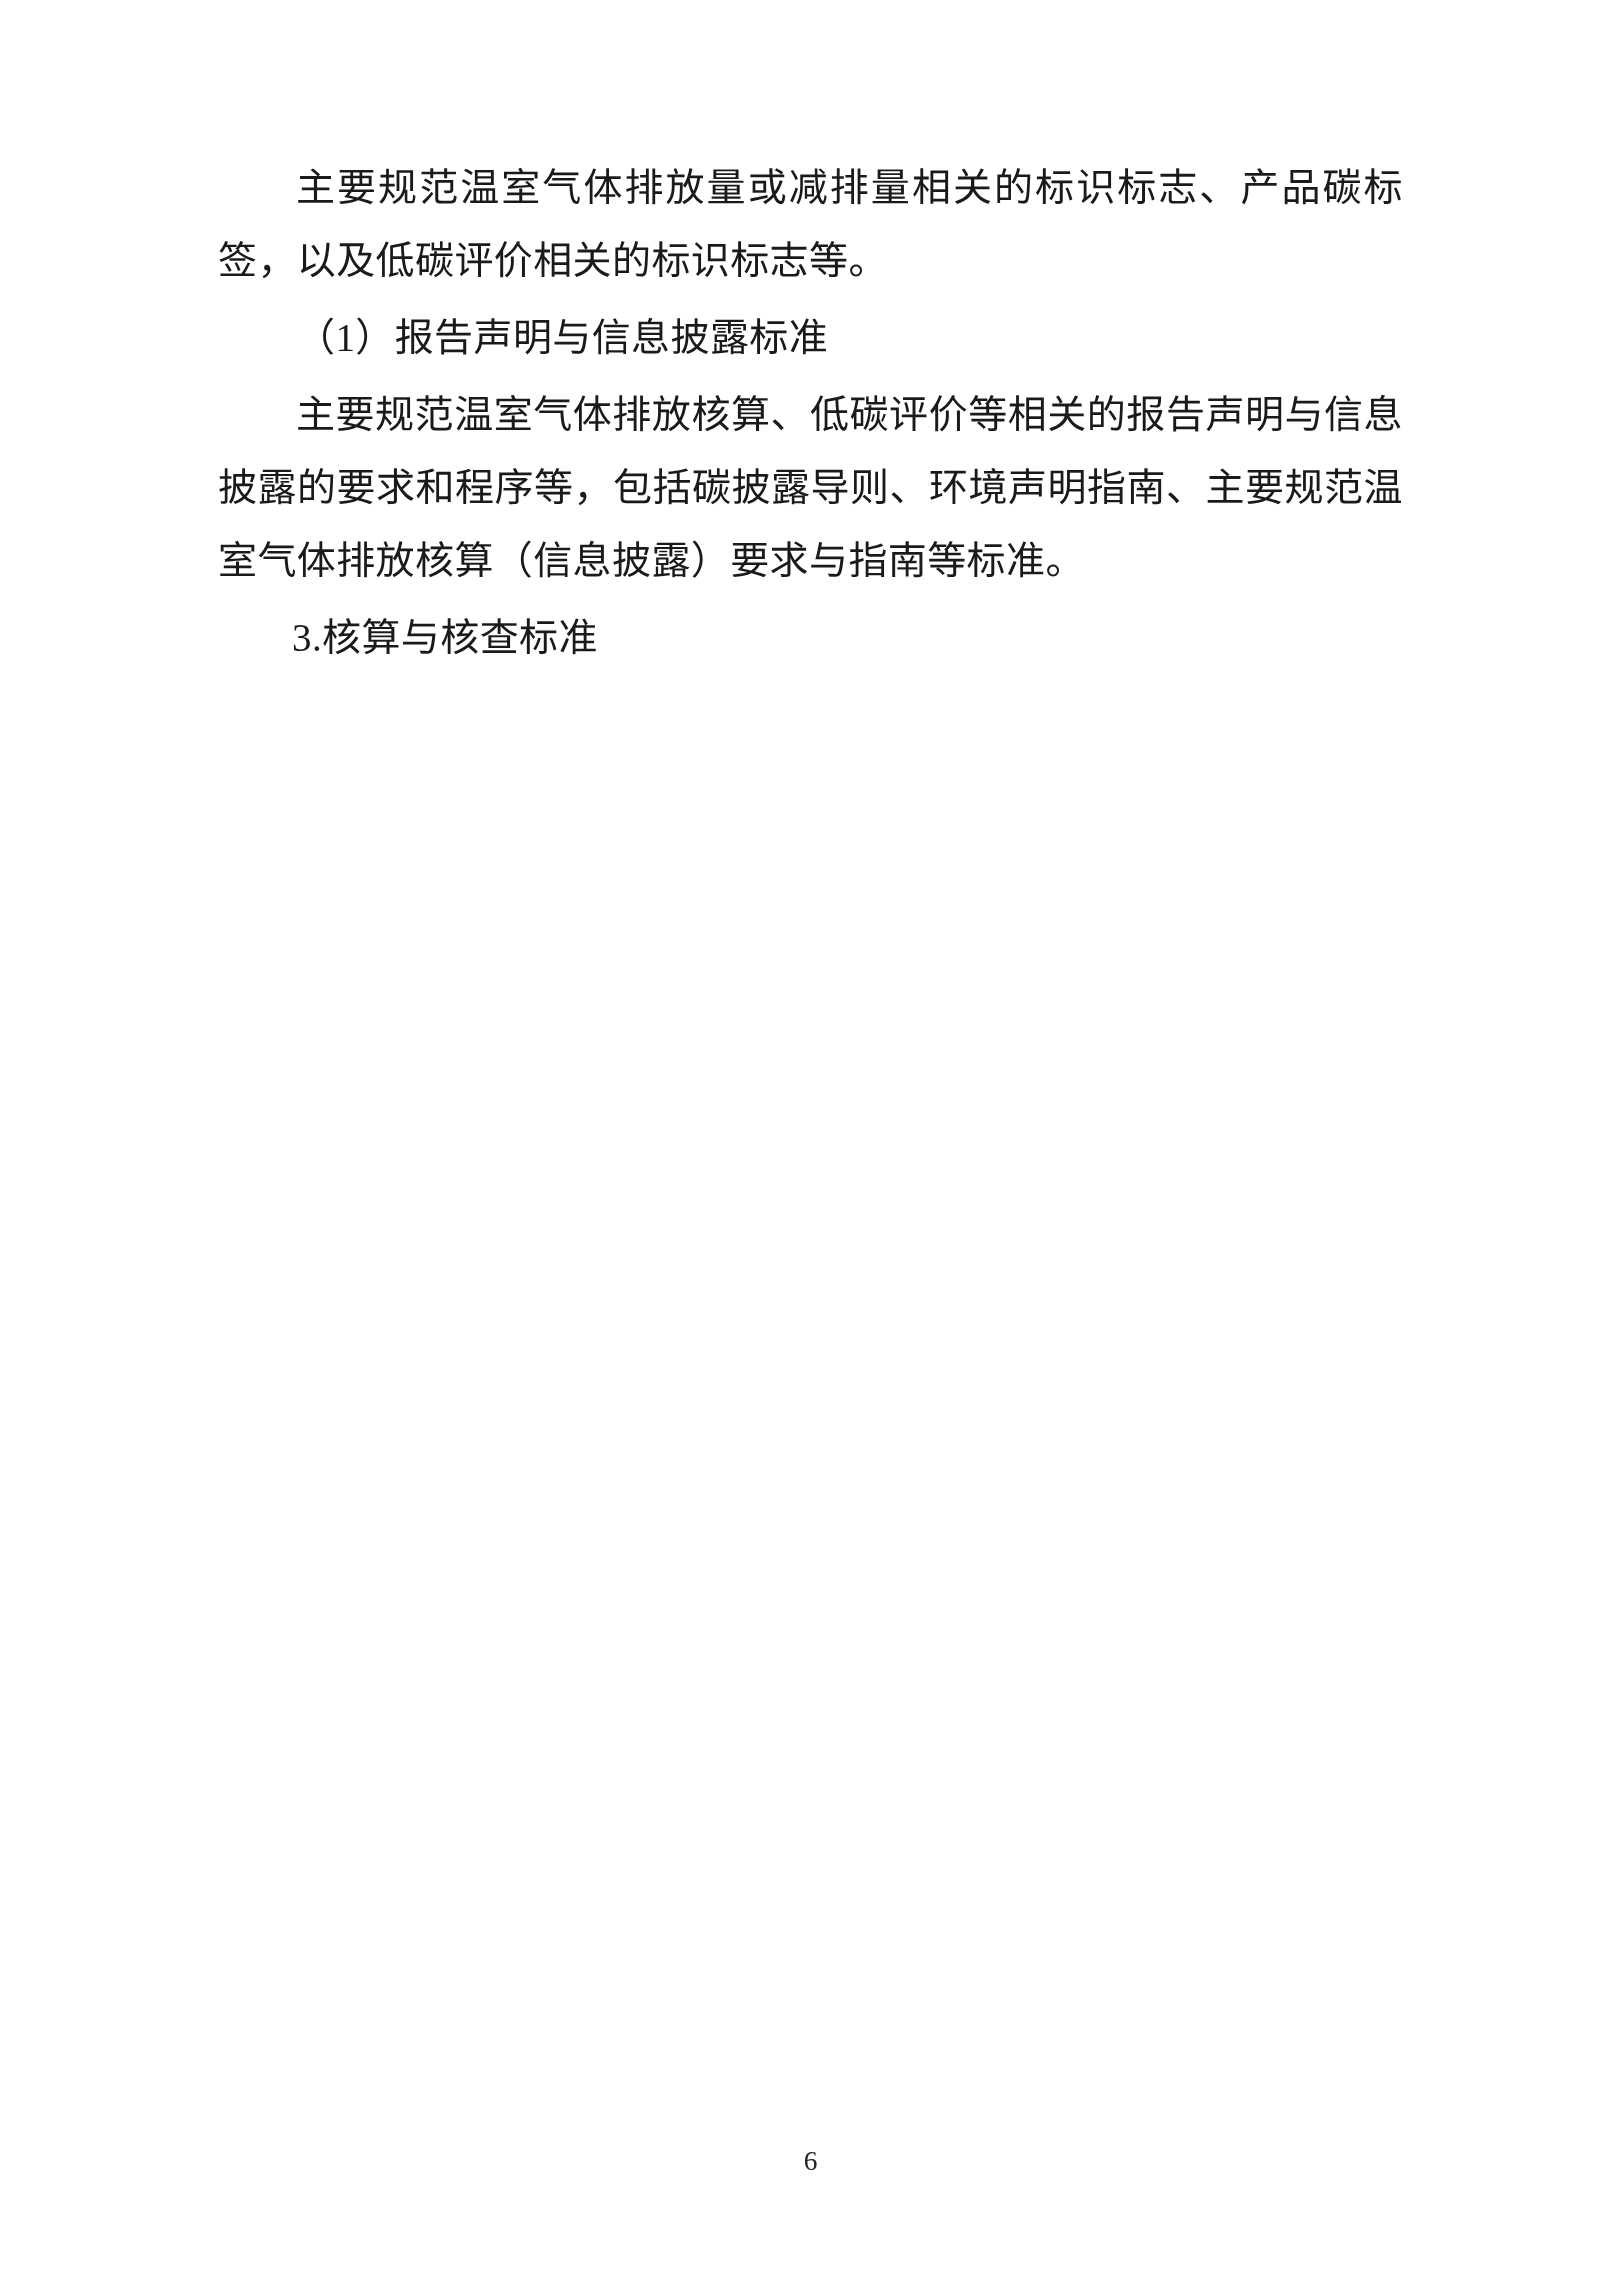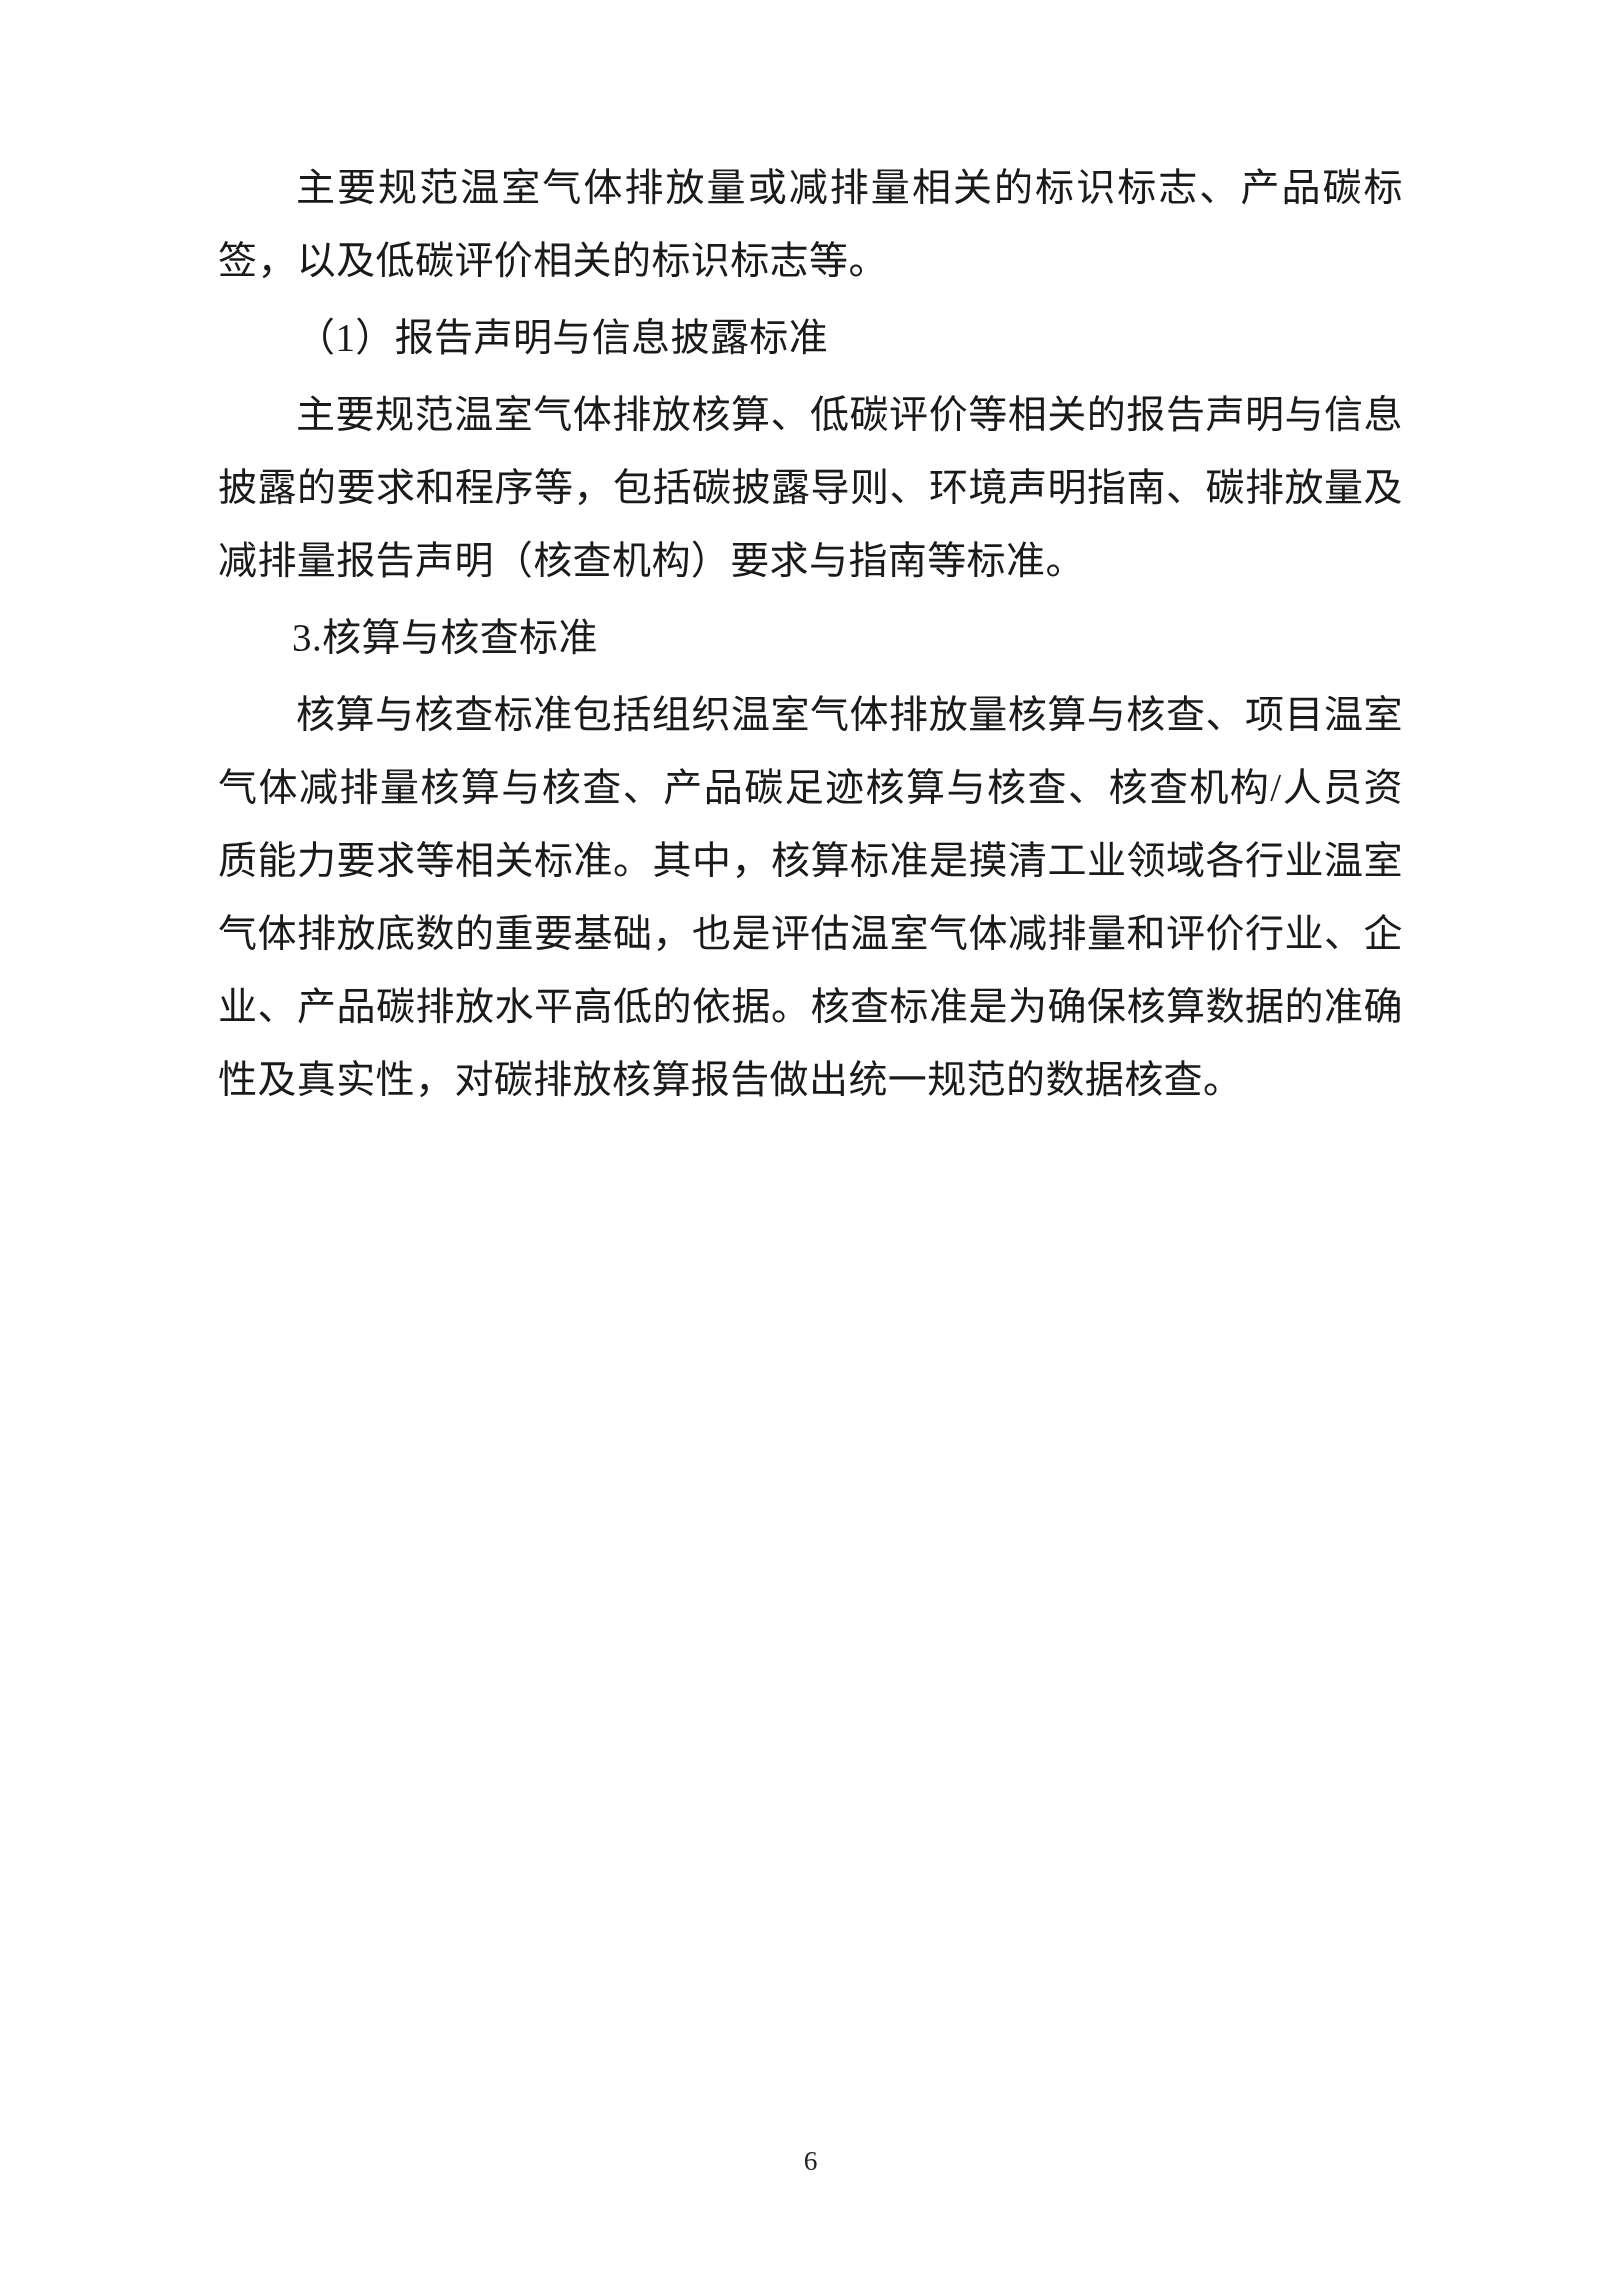--- a/index.html
+++ b/index.html
@@ -50,19 +50,18 @@
     color: #222222;
   }
 </style>
 </head>
 <body>
 
 <div class="page">
   <div class="body-text">
     <p class="para">主要规范温室气体排放量或减排量相关的标识标志、产品碳标签，以及低碳评价相关的标识标志等。</p>
     <p class="para">（1）报告声明与信息披露标准</p>
-    <p class="para">主要规范温室气体排放核算、低碳评价等相关的报告声明与信息披露的要求和程序等，包括碳披露导则、环境声明指南、碳排放量及减排量报告声明（核查机构）要求与指南等标准。</p>
+    <p class="para">主要规范温室气体排放核算、低碳评价等相关的报告声明与信息披露的要求和程序等，包括碳披露导则、环境声明指南、主要规范温室气体排放核算（信息披露）要求与指南等标准。</p>
     <p class="heading-num">3.核算与核查标准</p>
-    <p class="para">核算与核查标准包括组织温室气体排放量核算与核查、项目温室气体减排量核算与核查、产品碳足迹核算与核查、核查机构/人员资质能力要求等相关标准。其中，核算标准是摸清工业领域各行业温室气体排放底数的重要基础，也是评估温室气体减排量和评价行业、企业、产品碳排放水平高低的依据。核查标准是为确保核算数据的准确性及真实性，对碳排放核算报告做出统一规范的数据核查。</p>
   </div>
   <div class="page-number">6</div>
 </div>
 
 
 </body></html>

